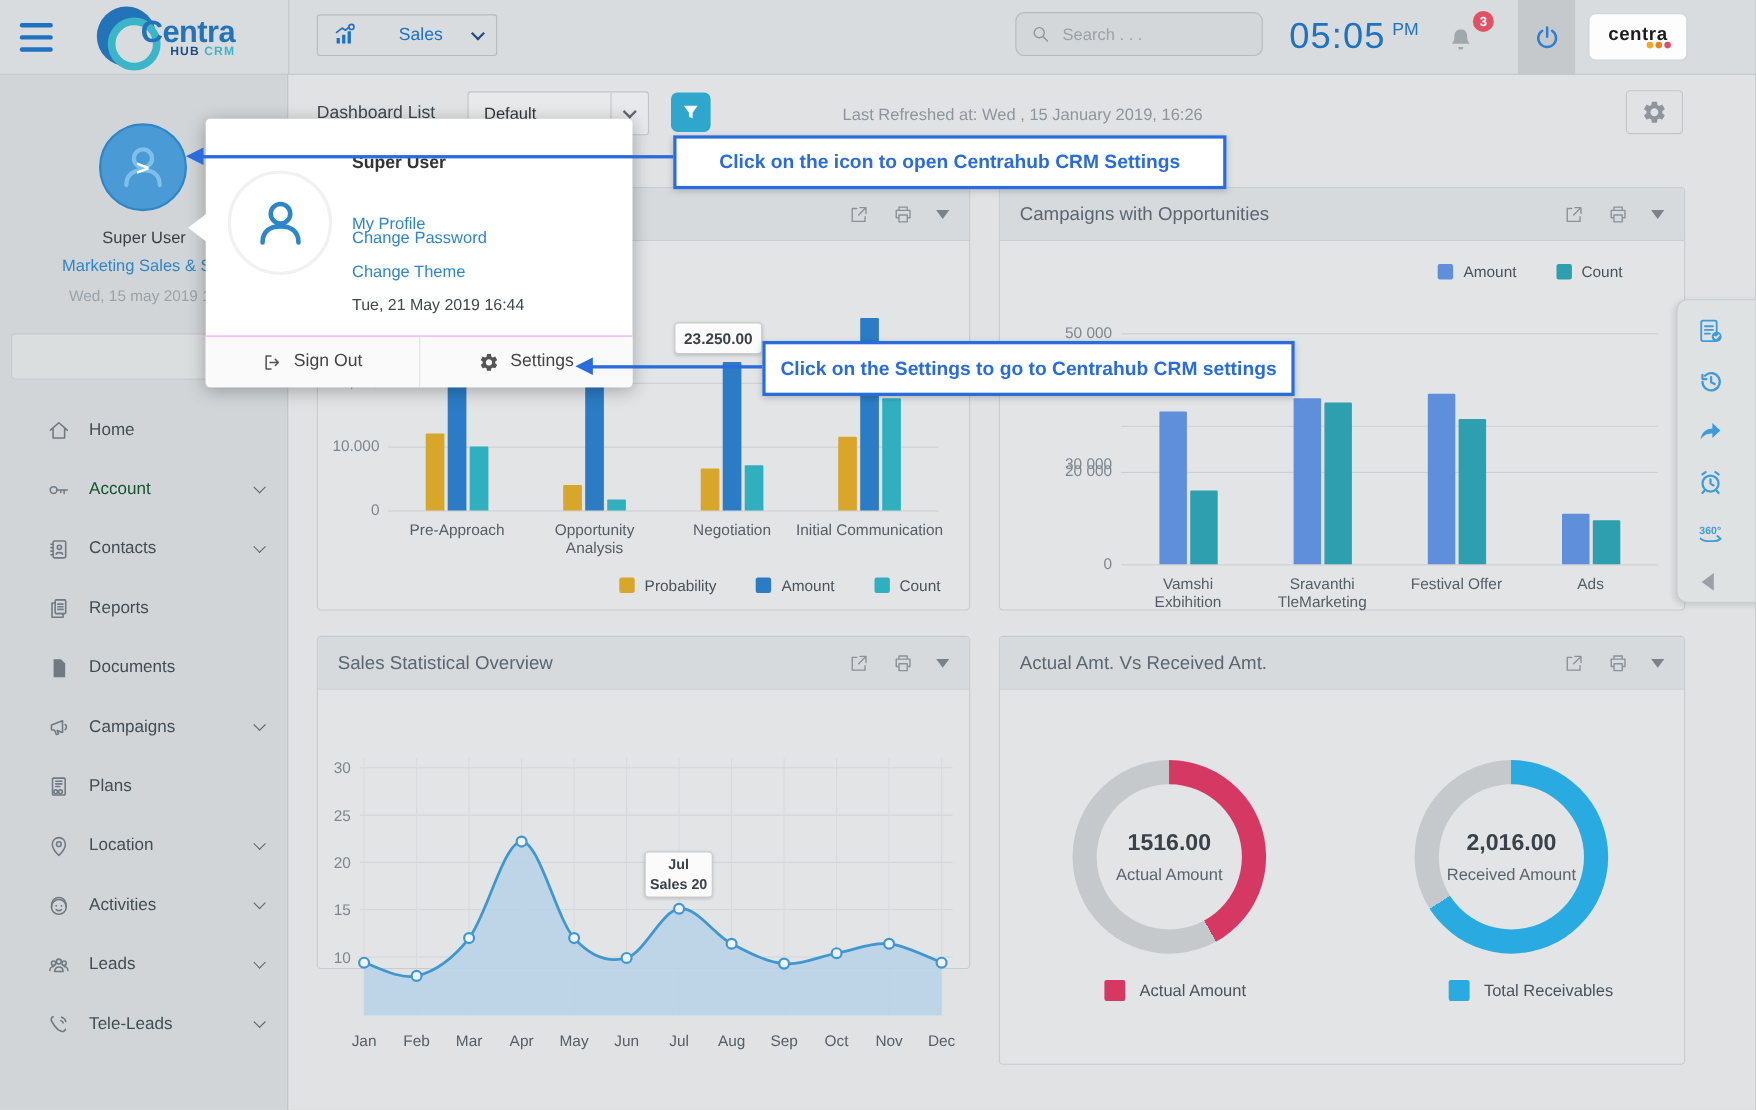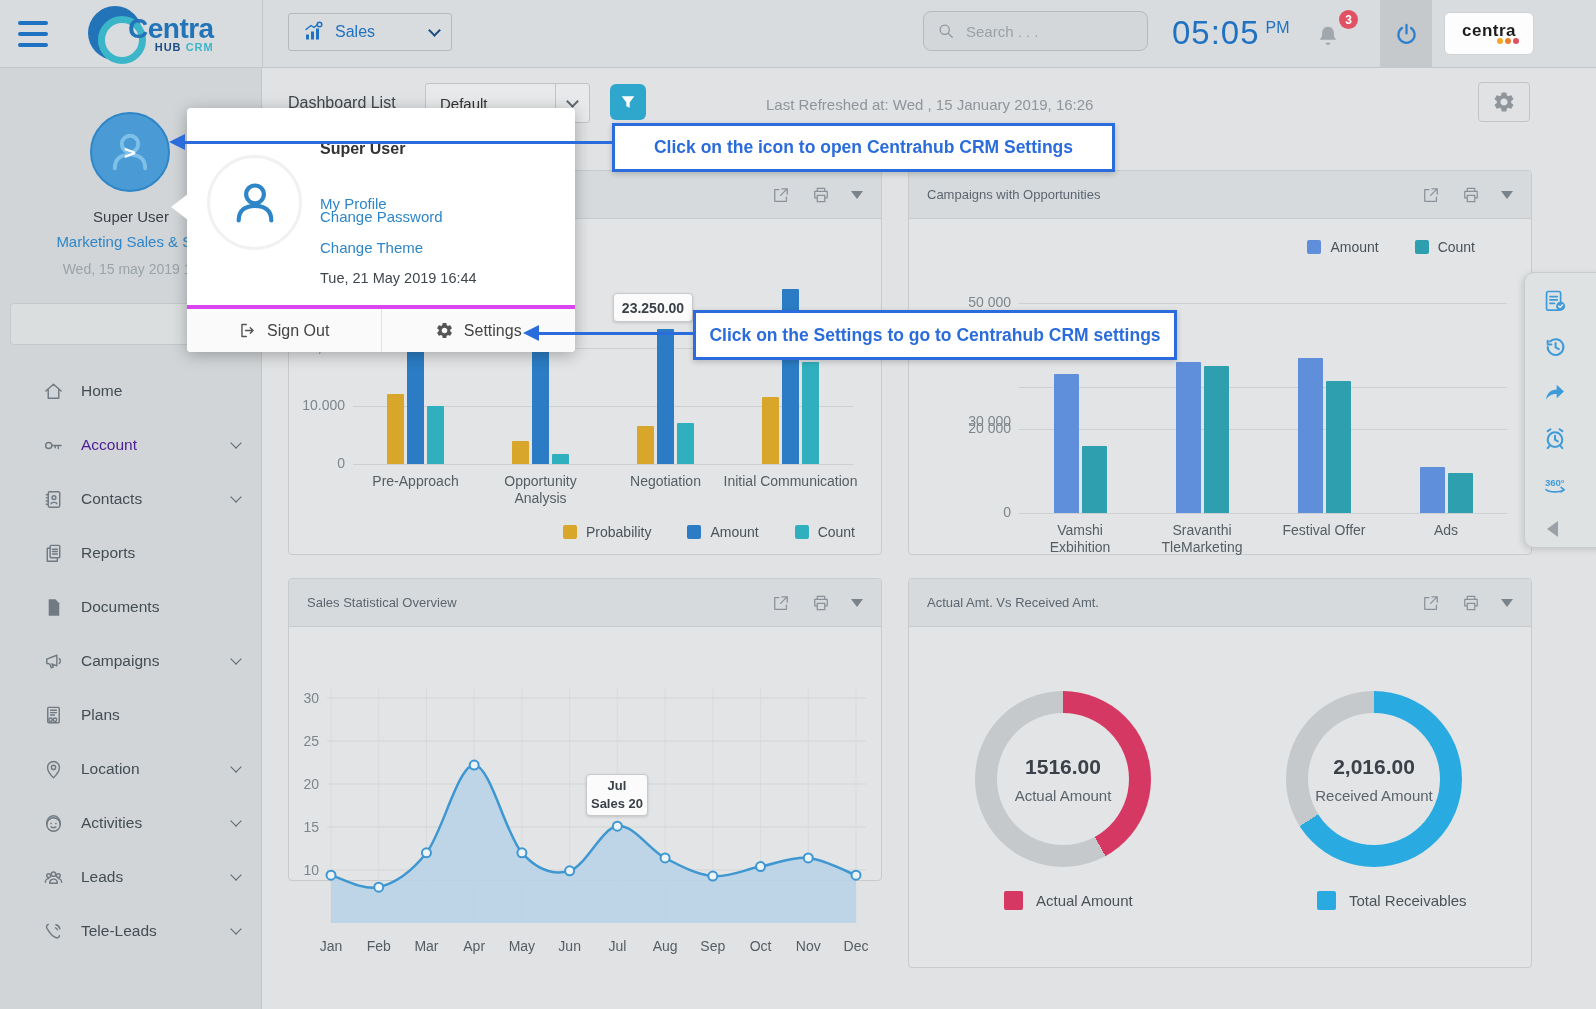--- a/index.html
+++ b/index.html
@@ -14,21 +14,21 @@
   .logo { position:absolute; left:88px; top:6px; display:flex; align-items:center; }
   .logo-mark { width:54px; height:54px; border-radius:50%; background:#2373b8; position:relative; }
   .logo-mark::after { content:""; position:absolute; left:10px; top:10px; width:34px; height:34px; border-radius:50%; background:#d9dcde; border:7px solid #3bb6c9; }
   .logo-text { margin-left:-14px; position:relative; z-index:1; }
   .logo-brand { font-size:28px; font-weight:bold; color:#2373b8; letter-spacing:-.5px; }
   .logo-sub { text-align:right; font-size:11px; font-weight:bold; letter-spacing:1px; margin-top:-4px; }
   .logo-sub .hub { color:#1b4c86; } .logo-sub .crm { color:#3bb6c9; }
   .topbar-sep { position:absolute; left:262px; top:0; width:1px; height:68px; background:#c3c6c8; }
   .module-btn { position:absolute; left:288px; top:13px; width:164px; height:38px; border:1px solid #b6babd; border-radius:3px; display:flex; align-items:center; padding:0 12px; cursor:pointer; }
   .module-btn .ic { color:#1f71c2; }
-  .module-label { color:#1f71c2; font-size:16px; margin-left:10px; flex:1; }
+  .module-label { color:#1f71c2; font-size:16px; margin-left:10px; flex:1;text-align:center; }
   .chev { width:9px; height:9px; border-right:2px solid #1b4c86; border-bottom:2px solid #1b4c86; transform:rotate(45deg); margin-top:-4px; }
   .search-box { position:absolute; left:923px; top:11px; width:225px; height:40px; border:1px solid #b6babd; border-radius:8px; background:#d4d7d9; display:flex; align-items:center; padding:0 12px; }
   .search-box .ic { color:#8e959b; }
   .search-box input { border:none; outline:none; background:transparent; font-size:15px; color:#555; margin-left:10px; width:160px; font-family:inherit; }
   .search-box input::placeholder { color:#9aa1a7; }
   .clock { position:absolute; left:1172px; top:14px; display:flex; align-items:flex-start; }
   .clock-time { font-size:33px; color:#1f71c2; font-weight:500; letter-spacing:1px; }
   .clock-ampm { font-size:16px; color:#1f71c2; margin:5px 0 0 6px; }
   .bell-wrap { position:absolute; left:1314px; top:16px; width:40px; height:40px; cursor:pointer; }
   .bell-wrap .ic { color:#a0a7ad; width:28px; height:28px; margin-top:6px; }
@@ -46,39 +46,39 @@
   .side-avatar .ic { position:absolute; color:#7fc0e8; width:52px; height:52px; }
   .avatar-chev { position:relative; z-index:1; color:#fff; font-size:20px; font-weight:bold; font-family:"DejaVu Sans Mono", monospace; }
   .side-user-name { position:absolute; left:0; top:140px; width:262px; text-align:center; font-size:15px; color:#3a3f45; }
   .side-user-role { position:absolute; left:0; top:165px; width:262px; text-align:center; font-size:15px; color:#2e86c8; white-space:nowrap; overflow:hidden; cursor:pointer; }
   .side-user-date { position:absolute; left:0; top:193px; width:262px; text-align:center; font-size:14px; color:#9aa3a9; }
   .side-search { position:absolute; left:10px; top:235px; width:240px; height:42px; background:#dbdedf; border:1px solid #c5c8ca; border-radius:4px; }
   .side-menu { position:absolute; left:0; top:296px; width:262px; }
   .menu-item { height:54px; display:flex; align-items:center; padding:0 22px 0 24px; cursor:pointer;margin-left:18px; }
   .menu-item .ic { width:23px; height:23px; color:#6f7a82; flex:none; }
   .menu-label { font-size:15.5px; color:#434d54; margin-left:16px; flex:1; }
-  .menu-label.hl { color:#4c1d95; }
+  .menu-label.hl { color:#14532d; }
   .menu-chev { width:8px; height:8px; border-right:1.8px solid #5d676e; border-bottom:1.8px solid #5d676e; transform:rotate(45deg); margin-top:-4px; }
 
   
   .mh-label { position:absolute; left:288px; top:94px; font-size:16px; color:#3f474d; z-index:1; }
   .mh-select { position:absolute; left:425px; top:83px; width:165px; height:40px; background:#e7e9ea; border:1px solid #c2c5c8; border-radius:3px; display:flex; align-items:center; z-index:1; cursor:pointer; }
   .mh-select-value { flex:1; padding-left:14px; font-size:15px; color:#333; }
   .mh-select-cap { width:34px; height:100%; border-left:1px solid #c2c5c8; display:flex; align-items:center; justify-content:center; }
   .mh-select-cap .chev { border-color:#5d676e; }
   .filter-btn { position:absolute; left:610px; top:84px; width:36px; height:36px; background:#2fa7cd; border-radius:6px; display:flex; align-items:center; justify-content:center; z-index:1; cursor:pointer; }
   .filter-btn .ic { color:#fff; width:20px; height:20px; }
   .mh-refreshed { position:absolute; left:766px; top:96px; font-size:15px; color:#8e959b; z-index:1; }
   .gear-btn { position:absolute; left:1478px; top:82px; width:52px; height:40px; border:1px solid #c2c5c8; border-radius:4px; display:flex; align-items:center; justify-content:center; z-index:1; cursor:pointer; }
   .gear-btn .ic { color:#8e959b; width:24px; height:24px; }
 
   
   .panel { position:absolute; background:#e2e4e5; border:1px solid #c8cbce; border-radius:4px; z-index:1; }
   .panel-head { height:48px; background:#d7dadc; border-bottom:1px solid #c8cbce; border-radius:4px 4px 0 0; display:flex; align-items:center; padding:0 18px; }
-  .panel-title { font-size:13px; color:#5b6670; flex:1; }
+  .panel-title { font-size:17px; color:#5b6670; flex:1; }
   .panel-icons { display:flex; align-items:center; gap:20px; }
   .panel-icons .ic { width:20px; height:20px; color:#8a9198; cursor:pointer; }
   .caret-down { width:0; height:0; border-left:6px solid transparent; border-right:6px solid transparent; border-top:8px solid #7a828a; cursor:pointer; }
   #panel1 { left:288px; top:170px; width:594px; height:385px; }
   #panel2 { left:908px; top:170px; width:624px; height:385px; }
   #panel3 { left:288px; top:578px; width:594px; height:303px; }
   #panel4 { left:908px; top:578px; width:624px; height:390px; }
 
   
   .plot { position:absolute; }
@@ -117,21 +117,21 @@
   .collapse-tri { width:0; height:0; border-top:8px solid transparent; border-bottom:8px solid transparent; border-right:11px solid #9aa1a7; margin:4px 0 0 6px; cursor:pointer; }
 
   
   .popup { position:absolute; left:187px; top:108px; width:388px; height:244px; background:#fff; border-radius:4px; box-shadow:0 3px 16px rgba(0,0,0,.28); z-index:10; }
   .popup-pointer { position:absolute; left:-16px; top:86px; width:0; height:0; border-top:13px solid transparent; border-bottom:13px solid transparent; border-right:17px solid #fff; }
   .popup-avatar { position:absolute; left:20px; top:47px; width:95px; height:95px; border-radius:50%; border:3px solid #f1f1f1; display:flex; align-items:center; justify-content:center; }
   .popup-avatar .ic { width:56px; height:56px; color:#2e86c8; }
   .popup-name { position:absolute; left:133px; top:32px; font-size:16px; font-weight:bold; color:#333; }
   .popup-link { position:absolute; left:133px; font-size:15px; color:#2e86c8; cursor:pointer; }
   .popup-datetime { position:absolute; left:133px; top:162px; font-size:14.5px; color:#3f474d; }
-  .popup-footer { position:absolute; left:0; bottom:0; width:100%; height:47px; background:#fafafa; border-top:4px solid #d946ef; border-radius:0 0 4px 4px; display:flex; }
+  .popup-footer { position:absolute; left:0; bottom:0; width:100%; height:47px; background:#fafafa; border-top:1px solid #d946ef; border-radius:0 0 4px 4px; display:flex; }
   .popup-footer .cell { flex:1; display:flex; align-items:center; justify-content:center; gap:10px; font-size:16px; color:#444; cursor:pointer; }
   .popup-footer .cell + .cell { border-left:1px solid #e2e2e2; }
   .popup-footer .ic { width:19px; height:19px; color:#555; }
 
   
   .callout { position:absolute; background:#fff; border:3px solid #2a6cdb; display:flex; align-items:center; justify-content:center; font-size:17.5px; font-weight:bold; color:#2a6cdb; z-index:20; box-shadow:0 2px 6px rgba(0,0,0,.2); }
   #callout1 { left:612px; top:123px; width:503px; height:49px; }
   #callout2 { left:693px; top:310px; width:484px; height:50px; }
   .arrow-line { position:absolute; height:3px; background:#2a6cdb; z-index:20; }
   #arrow1-line { left:184px; top:141px; width:428px; }

